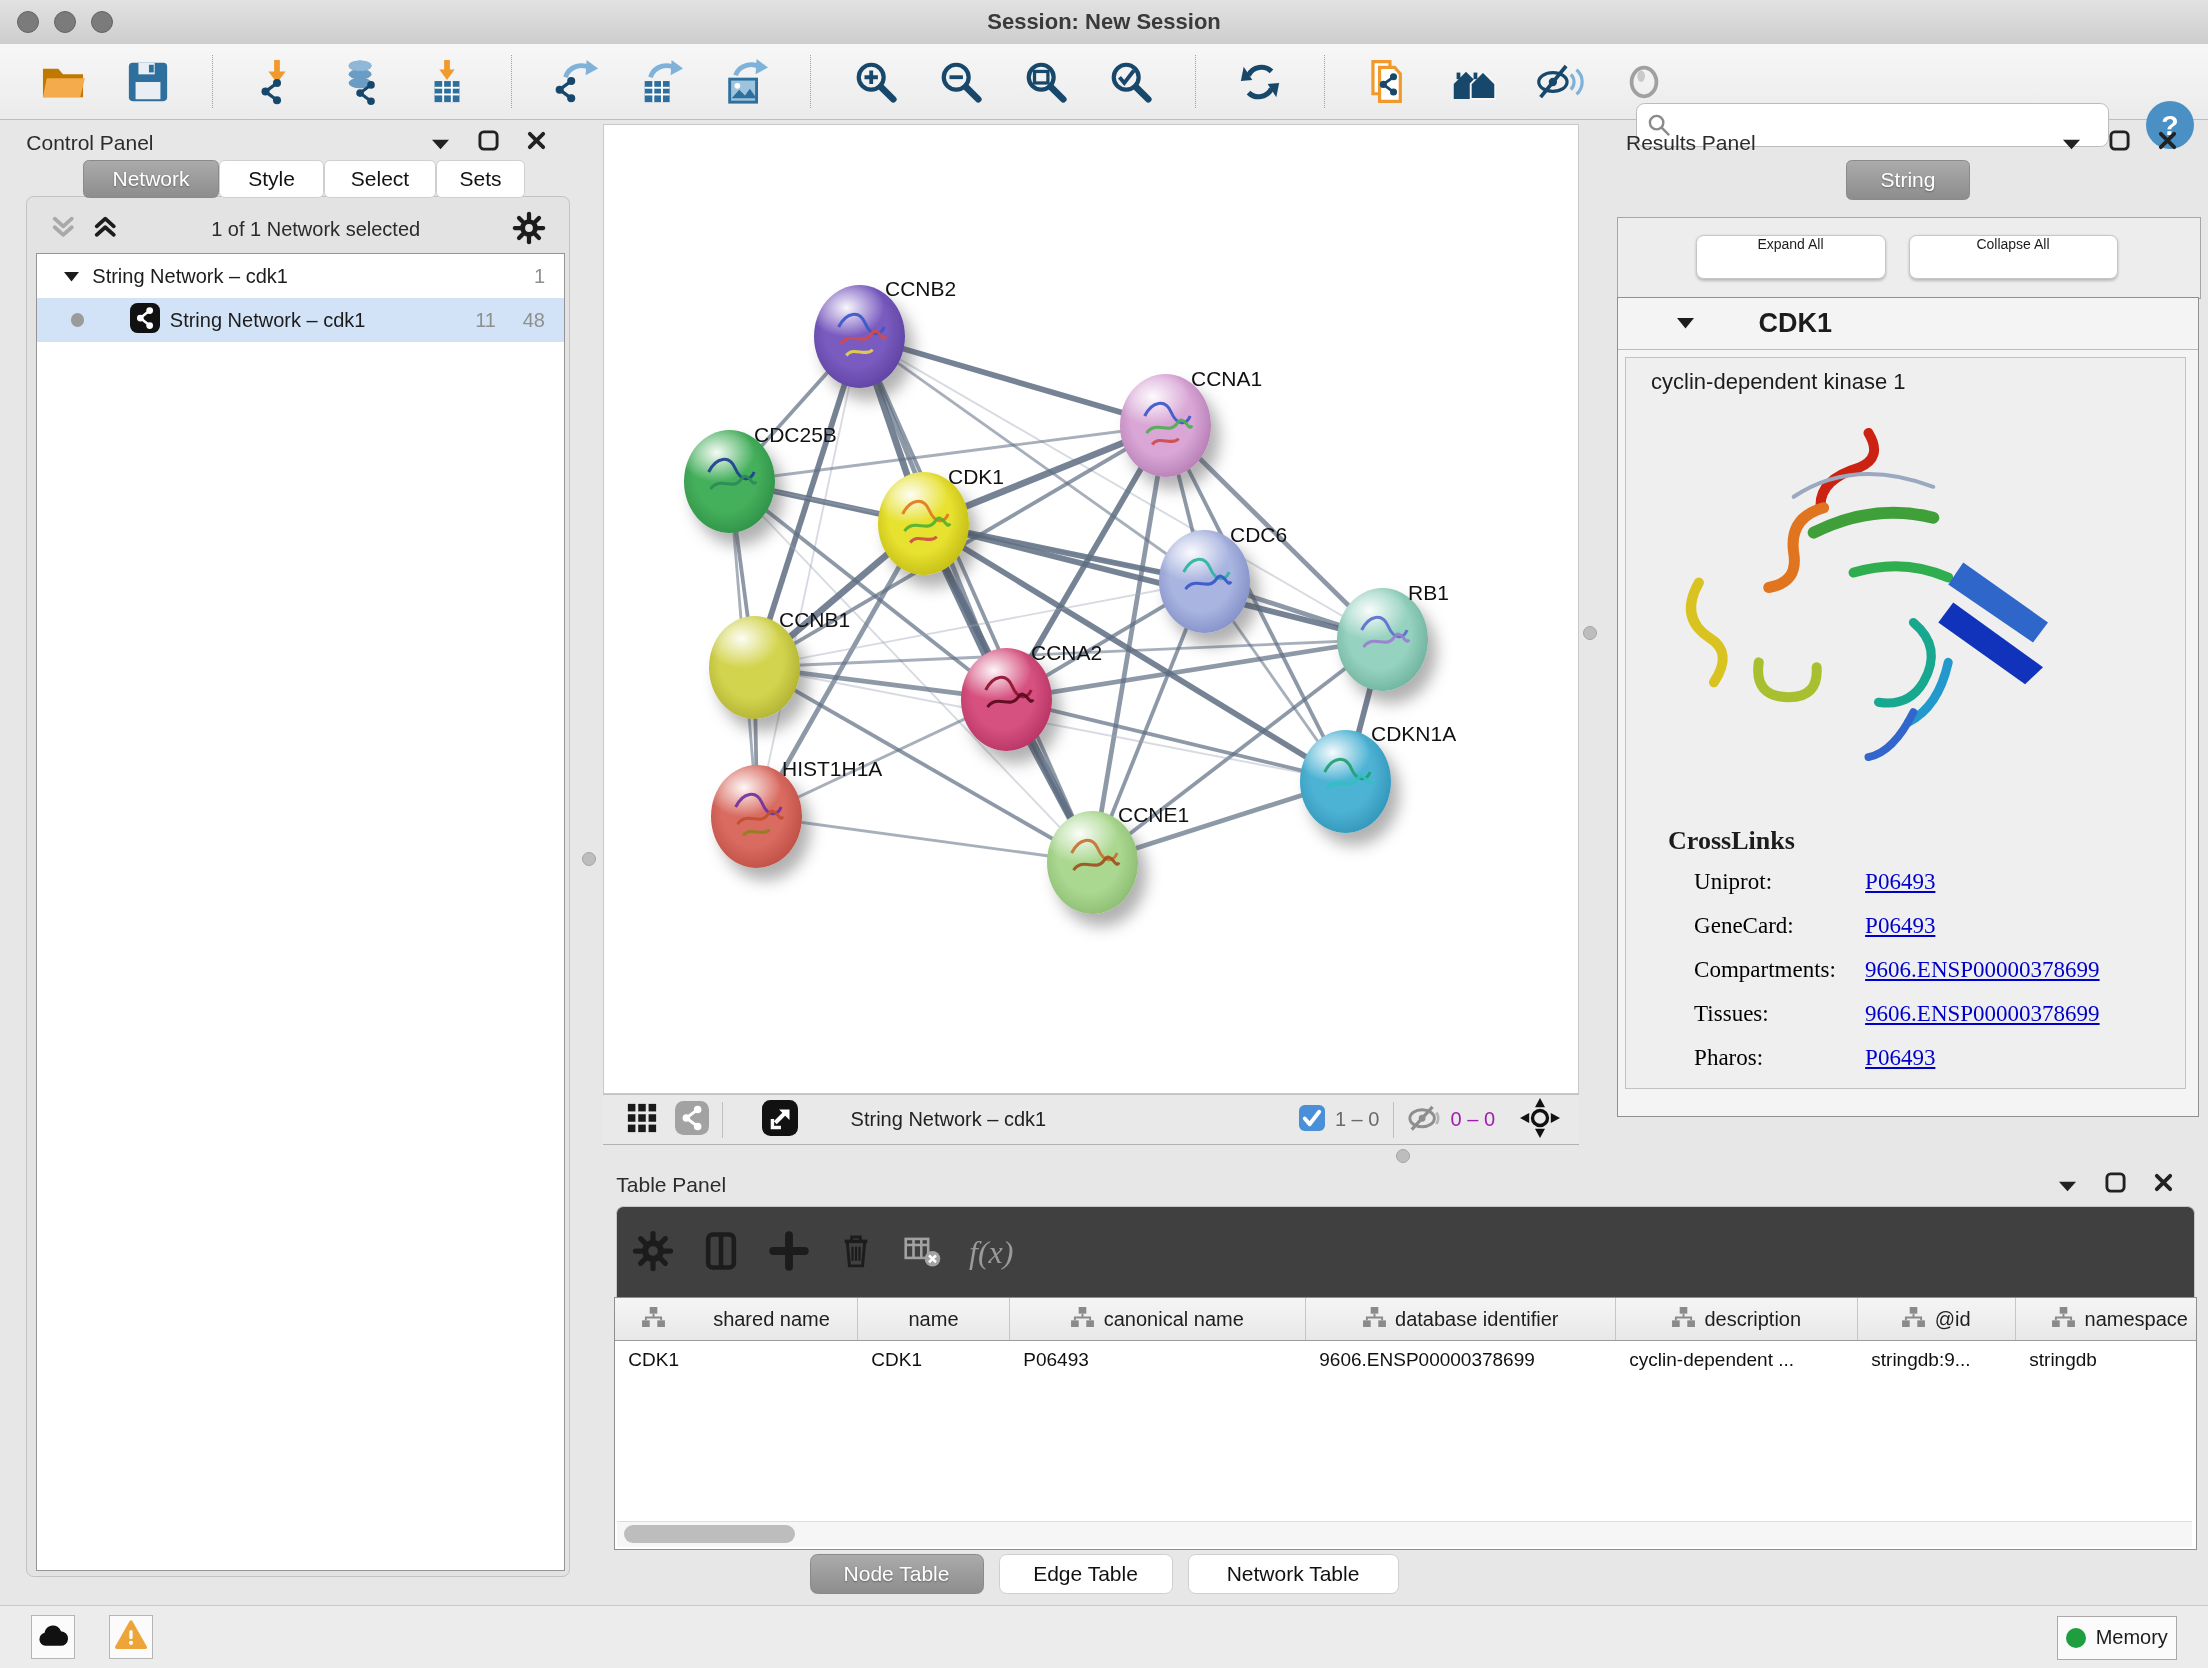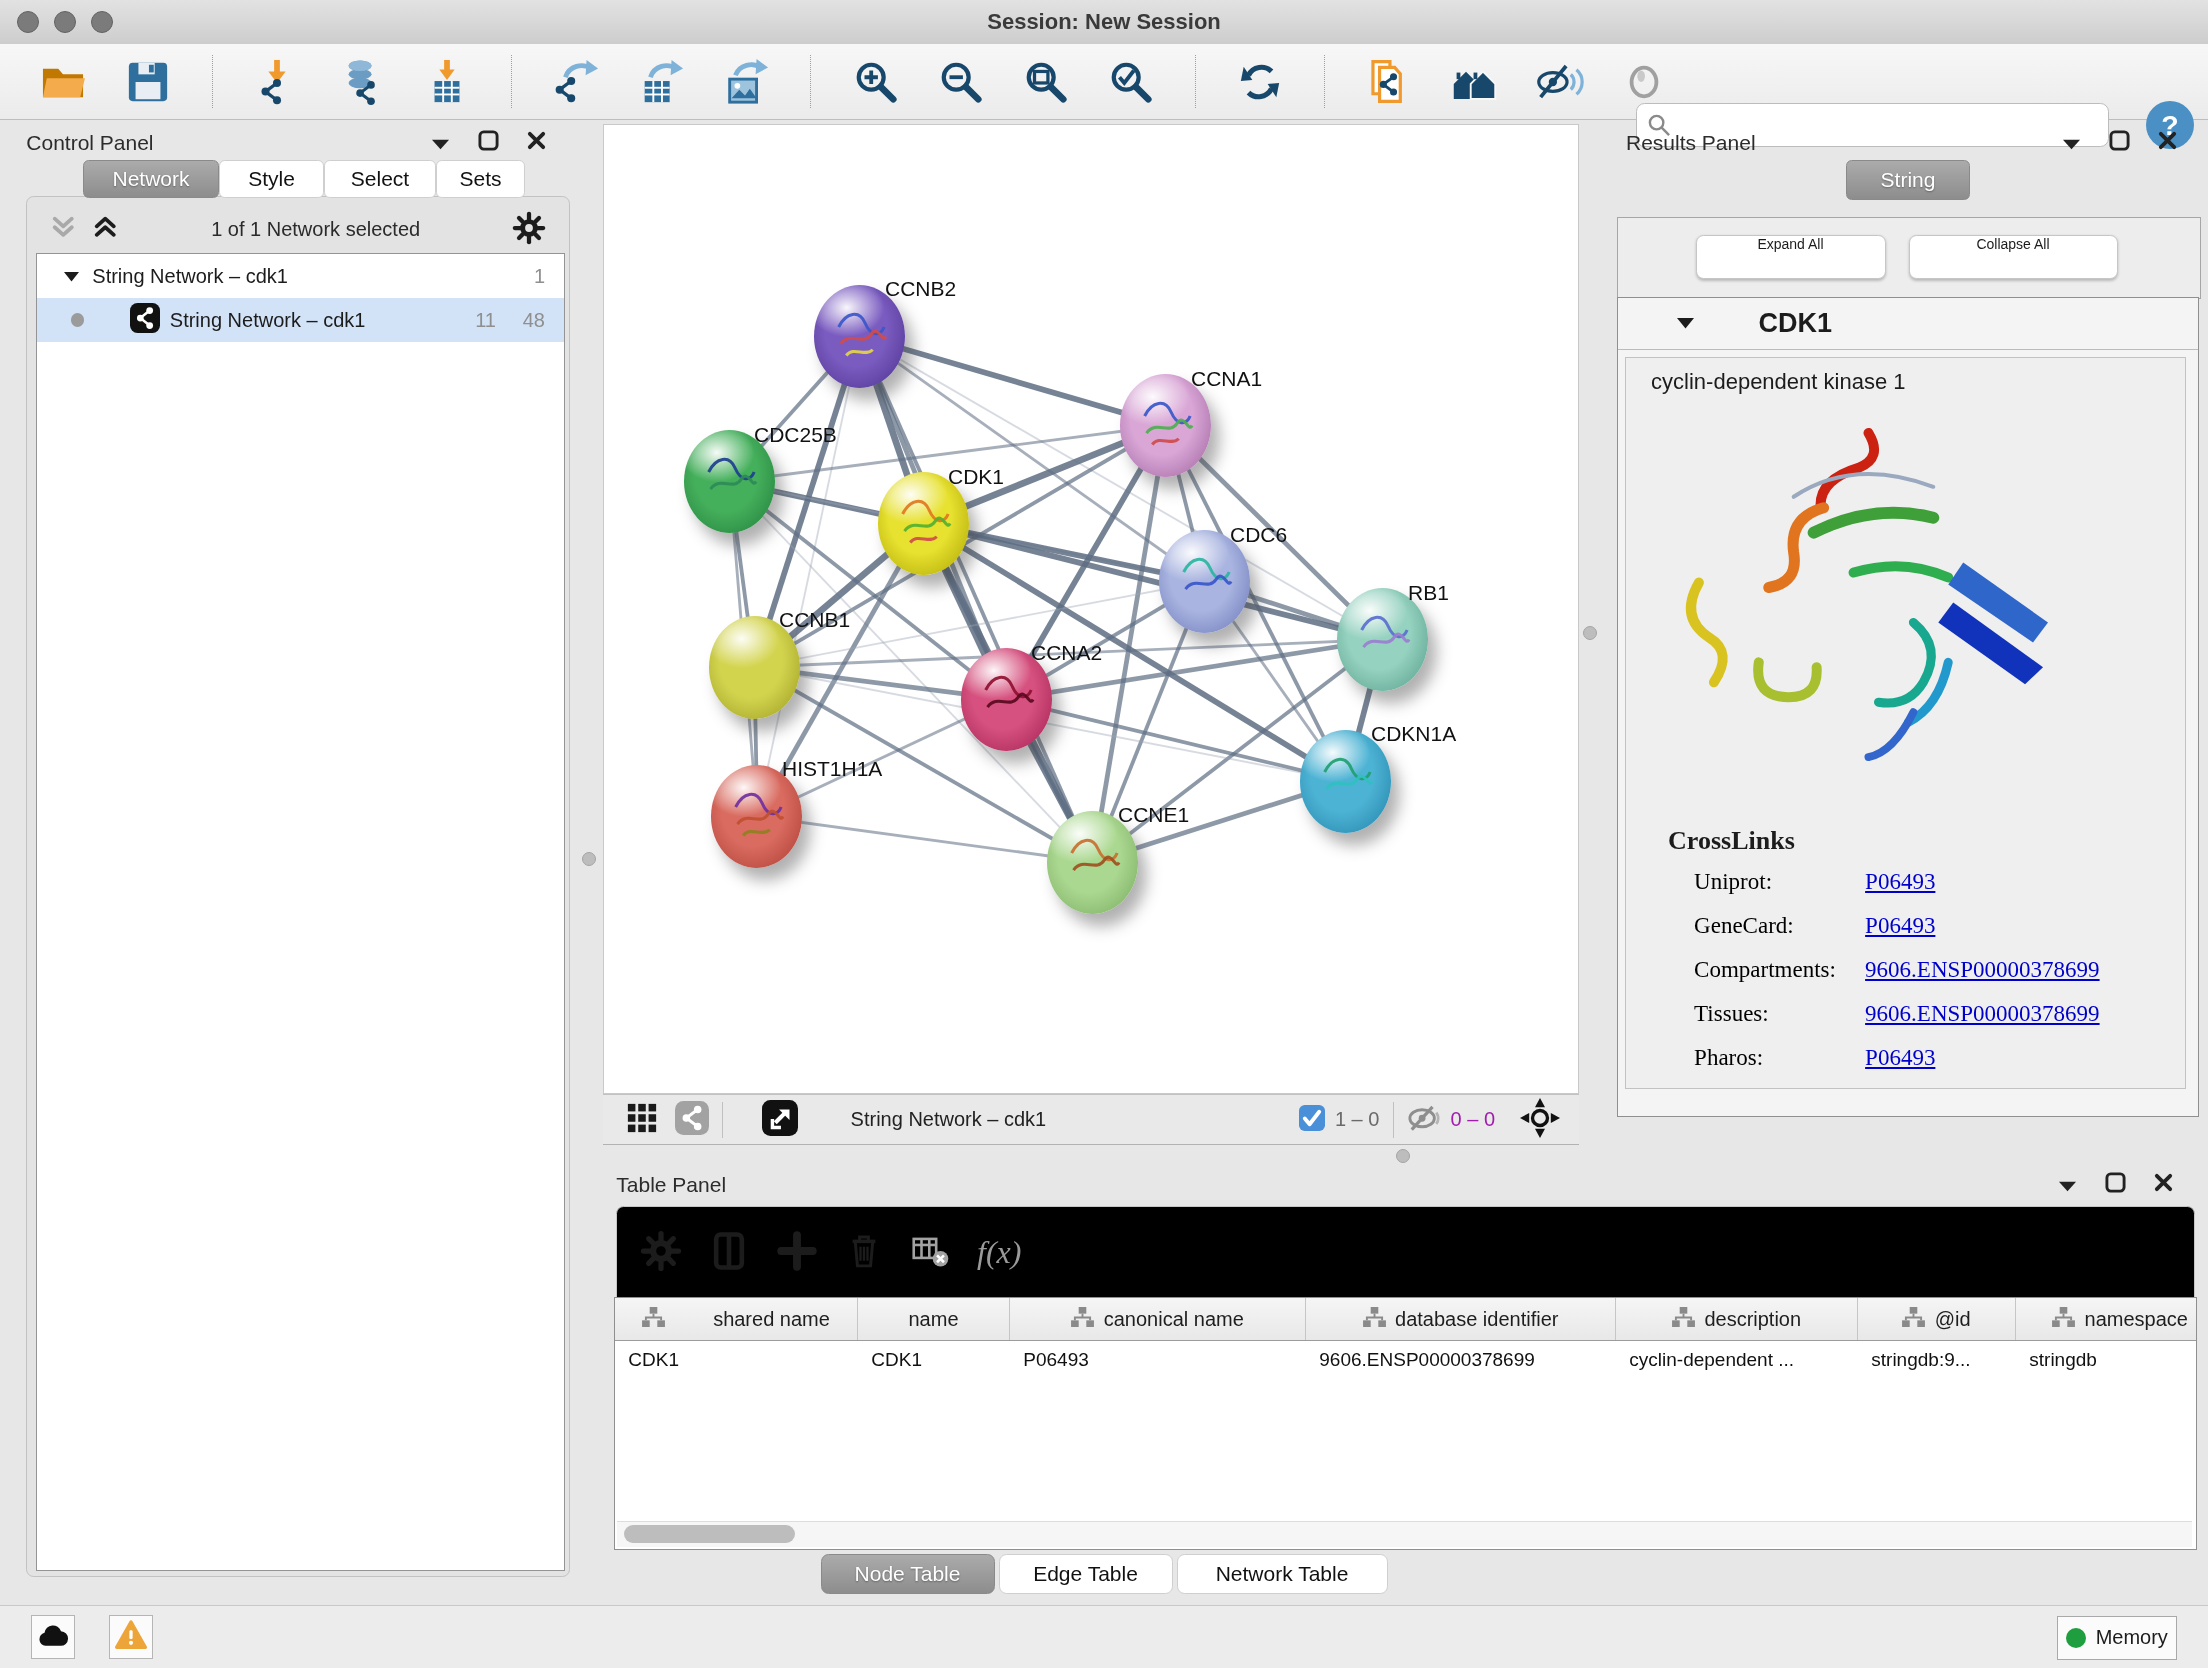--- a/index.html
+++ b/index.html
@@ -47,30 +47,30 @@
   .net-footer{left:603px;top:1094px;width:976px;height:51px;background:#e9e9e9;border-top:1px solid #c2c2c2;
               border-bottom:1px solid #b2b2b2;display:flex;align-items:center;box-sizing:border-box;}
   .vsep{height:36px;border-left:1px solid #c0c0c0;margin:0 13.3px;}
   
   .rp-btn{position:absolute;height:42px;background:#fff;border:1px solid #c6c6c6;border-radius:7.6px;
           display:flex;align-items:flex-start;justify-content:center;font-size:14px;box-shadow:0 1.9px 2.9px rgba(0,0,0,.22);}
   .xl-row{display:flex;font-family:"Liberation Serif",serif;font-size:23px;height:44px;align-items:center;}
   .xl-label{width:171px;color:#000000;}
   .xl-value{color:#0000cc;text-decoration:underline;}
   
-  .tp-toolbar{left:616px;top:1206px;width:1579px;height:93px;background:#000000;border:1px solid #c6c6c6;
-              border-radius:7.6px 7.6px 0 0;display:flex;align-items:center;gap:25px;padding-left:23px;box-sizing:border-box;}
+  .tp-toolbar{left:616px;top:1206px;width:1579px;height:93px;background:#404040;border:1px solid #c6c6c6;
+              border-radius:7.6px 7.6px 0 0;display:flex;align-items:center;gap:25px;padding-left:15px;box-sizing:border-box;}
   .tbl-wrap{left:614px;top:1297px;width:1583px;height:253px;border:1.9px solid #8f8f8f;background:#fff;box-sizing:border-box;overflow:hidden;}
   .tbl-head{display:flex;height:42px;background:linear-gradient(#f5f5f5,#e8e8e8);border-bottom:1px solid #9c9c9c;}
   .th-cell{display:flex;align-items:center;justify-content:center;gap:9.5px;font-size:20px;color:#1e1e1e;
            border-right:1px solid #c6c6c6;box-sizing:border-box;flex:none;}
   .td-cell{font-size:19px;color:#111;padding:7.6px 0 0 13.3px;box-sizing:border-box;flex:none;white-space:nowrap;overflow:hidden;}
   .hscroll{position:absolute;left:1.9px;bottom:1.9px;width:1575px;height:25px;background:#f6f6f6;border-top:1px solid #ddd;}
   .hthumb{position:absolute;left:7.6px;top:2.9px;width:171px;height:18px;border-radius:9.5px;background:#bdbdbd;}
-  .bottom-tabs{left:0;top:1554px;width:2208px;height:42px;display:flex;justify-content:center;gap:4px;}
+  .bottom-tabs{left:0;top:1554px;width:2208px;height:42px;display:flex;justify-content:center;gap:15px;}
   .bottom-tabs .tab{width:174px;height:40px;border-radius:7.6px;}
   
   .statusbar{left:0;top:1605px;width:2208px;height:63px;background:#ececec;border-top:1px solid #c9c9c9;}
   .sq-btn{position:absolute;width:44px;height:44px;background:#fbfbfb;border:1.9px solid #b5b5b5;
           display:flex;align-items:center;justify-content:center;box-sizing:border-box;}
   .mem-btn{position:absolute;left:2057px;top:9.5px;width:120px;height:44px;background:#fbfbfb;border:1.9px solid #a9a9a9;
            display:flex;align-items:center;justify-content:center;gap:9.5px;font-size:20px;box-sizing:border-box;}
   .dot-handle{position:absolute;width:12.4px;height:12.4px;border-radius:50%;background:#bdbdbd;border:1px solid #a5a5a5;}
   .fx-label{font-family:"Liberation Serif",serif;font-style:italic;color:#9a9a9a;font-size:32px;}
 </style>

